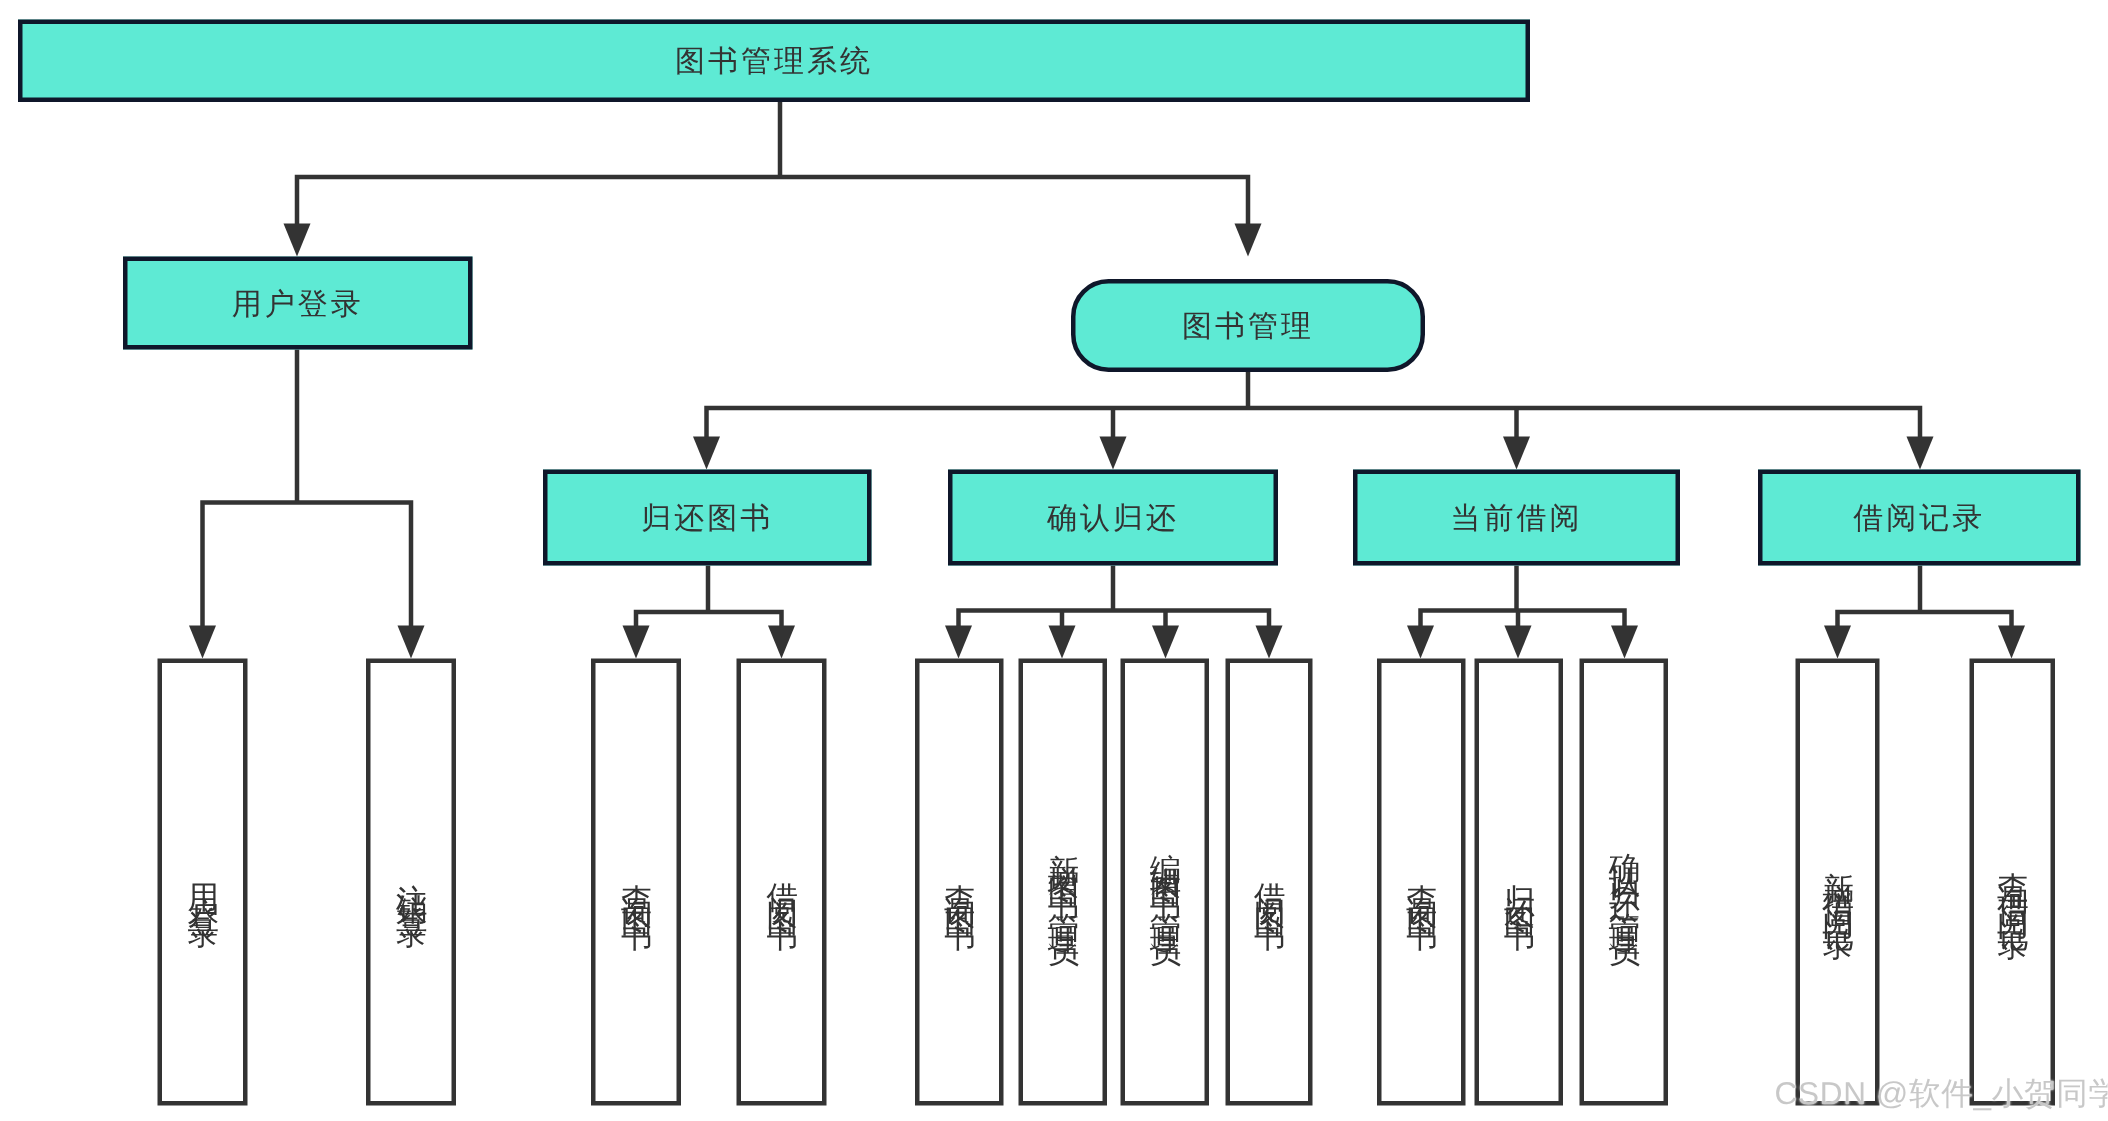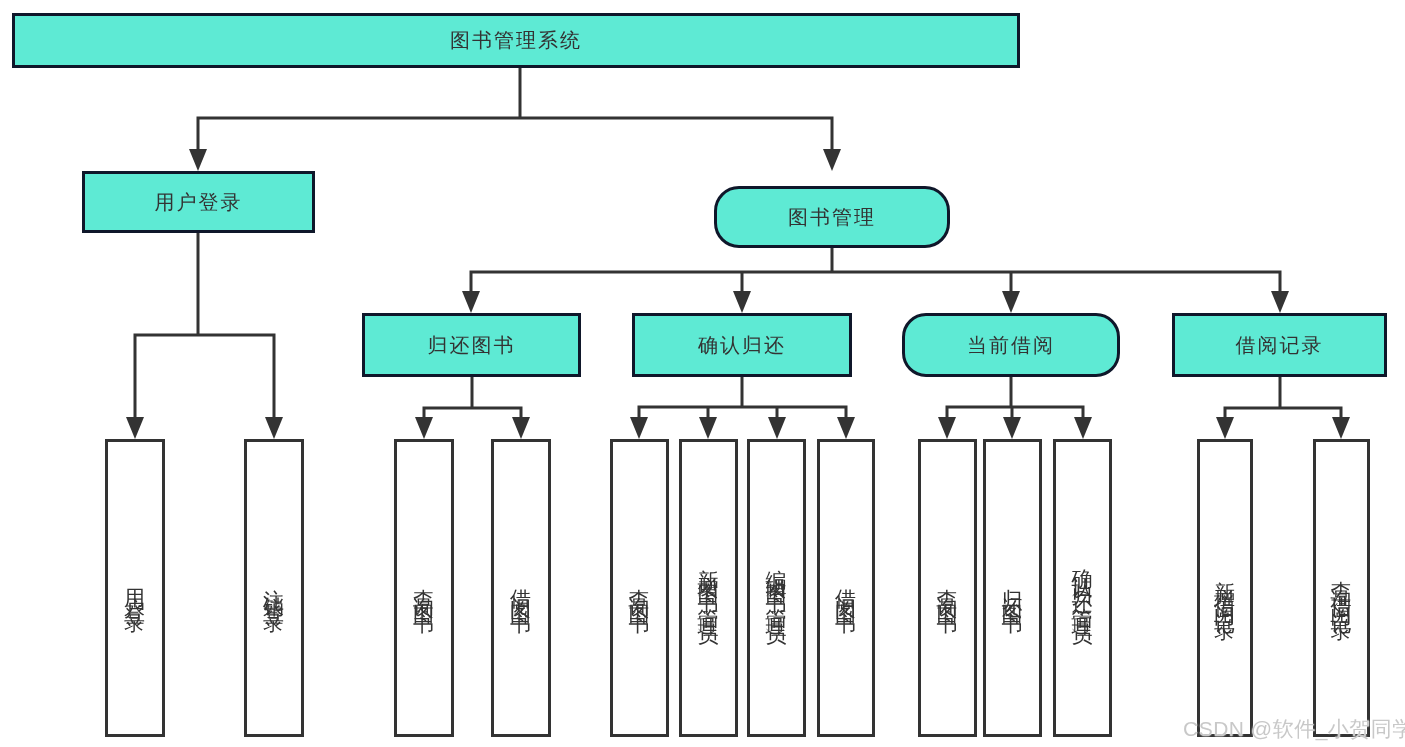--- a/index.html
+++ b/index.html
@@ -121,21 +121,21 @@
     </g>
   </svg>
 
   <div class="node" style="left:12px; top:13px; width:1008px; height:55px;">图书管理系统</div>
 
   <div class="node" style="left:82px; top:171px; width:233px; height:62px;">用户登录</div>
   <div class="node" style="left:714px; top:186px; width:236px; height:62px;border-radius:25px;">图书管理</div>
 
   <div class="node" style="left:362px; top:313px; width:219px; height:64px;">归还图书</div>
   <div class="node" style="left:632px; top:313px; width:220px; height:64px;">确认归还</div>
-  <div class="node" style="left:902px; top:313px; width:218px; height:64px;border-radius:24px;">当前借阅</div>
+  <div class="node" style="left:902px; top:313px; width:218px; height:64px;">当前借阅</div>
   <div class="node" style="left:1172px; top:313px; width:215px; height:64px;">借阅记录</div>
 
   <div class="leaf leaf-w" style="left:105px; top:439px; height:298px;">
     <span class="vtext">用户登录</span>
   </div>
   <div class="leaf leaf-w" style="left:244px; top:439px; height:298px;">
     <span class="vtext">注销登录</span>
   </div>
 
   <div class="leaf leaf-w" style="left:394px; top:439px; height:298px;">

